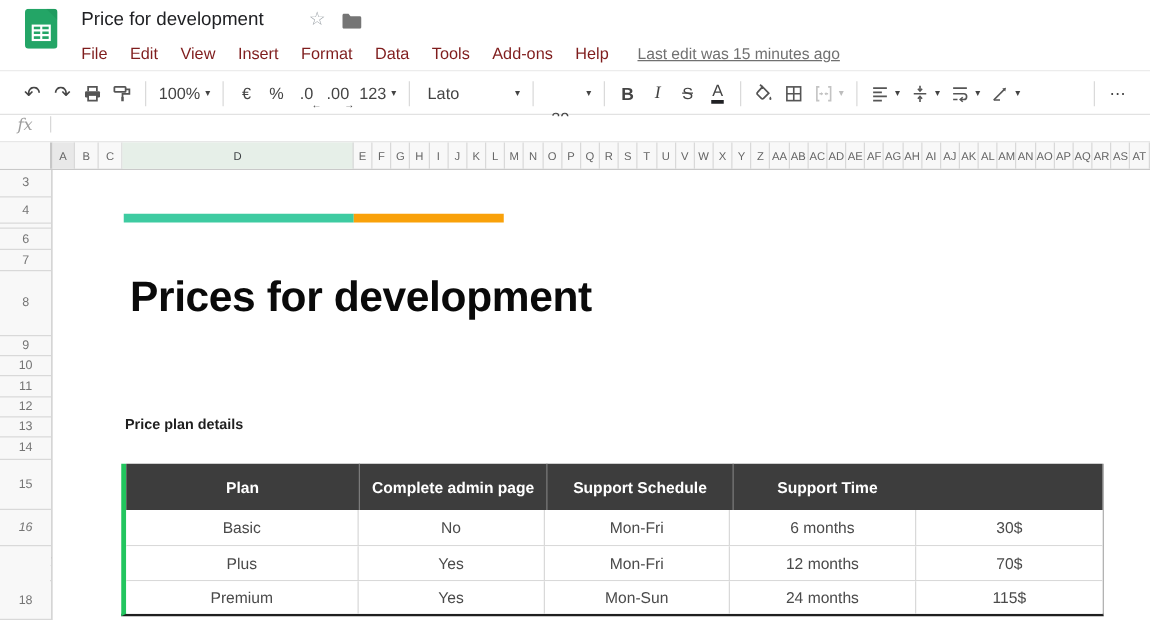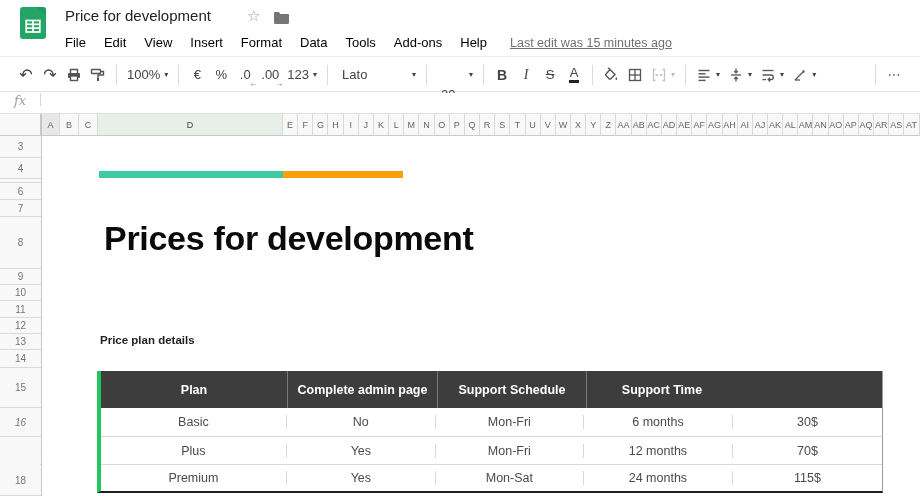--- a/index.html
+++ b/index.html
@@ -8,21 +8,21 @@
   #app { position:relative; width:920px; height:496px; background:#fff; }
 
   
   .titlebar { position:absolute; left:0; top:0; width:920px; height:57px;
               border-bottom:1px solid #ececec; background:#fff; }
   .logo { position:absolute; left:20px; top:7px; width:26px; height:32px; cursor:pointer; }
   .doc-title { position:absolute; left:65px; top:7px; font-size:15px; color:#202124; }
   .star { position:absolute; left:247px; top:8px; font-size:15px; color:#9aa0a6; line-height:1; }
   .folder { position:absolute; left:273px; top:10px; }
   .menu-row { position:absolute; left:56px; top:31px; height:23px; display:flex; align-items:center; }
-  .menu-item { font-size:13px; color:#000000; padding:3px 9px; border-radius:2px; cursor:pointer; }
+  .menu-item { font-size:13px; color:#7f1d1d; padding:3px 9px; border-radius:2px; cursor:pointer; }
   .last-edit { margin-left:14px; font-size:12.5px; color:#717171; text-decoration:underline; cursor:pointer; }
 
   
   .toolbar { position:absolute; left:0; top:58px; width:920px; height:34px;
              border-bottom:1px solid #e2e2e2; display:flex; align-items:center;
              padding:0 14px; color:#444; }
   .tbtn { height:24px; min-width:24px; display:flex; align-items:center; justify-content:center;
           border-radius:2px; font-size:13px; position:relative; padding:0 4px; cursor:pointer;
           color:#444; white-space:nowrap; }
   .tbtn svg { display:block; }
@@ -71,21 +71,21 @@
                  color:#0a0a0a; letter-spacing:-0.3px; }
   .sheet-subtitle { position:absolute; left:100px; top:198px; font-size:11.5px; font-weight:700; color:#1f1f1f; }
 
   .sheet-table { position:absolute; left:97px; top:235px; width:786px;
                  border-left:4px solid #22c55e; border-bottom:2px solid #1f1f1f;
                  border-right:1px solid #9a9a9a; }
   .t-head { display:flex; background:#3d3d3d; }
   .t-th { display:flex; align-items:center; justify-content:center; color:#fff;
           font-weight:700; font-size:12.5px; border-right:1px solid #7a7a7a; cursor:pointer; }
   .t-th:last-child { border-right:none; }
-  .t-row { display:flex; border-bottom:1px solid #d9d9d9; background:#fff;align-items:center; }
+  .t-row { display:flex; border-bottom:1px solid #d9d9d9; background:#fff; }
   .t-row:last-child { border-bottom:none; }
   .t-td { display:flex; align-items:center; justify-content:center; color:#4a4a4a;
           font-size:12.5px; border-right:1px solid #d9d9d9; cursor:pointer; }
   .t-td:last-child { border-right:none; }
 </style>
 </head>
 <body>
 
 <div id="app">
 
@@ -369,21 +369,21 @@
         <div class="t-row" style="height: 28px;">
           <div class="t-td" style="width: 187px;">Plus</div>
           <div class="t-td" style="width: 150px;">Yes</div>
           <div class="t-td" style="width: 149px;">Mon-Fri</div>
           <div class="t-td" style="width: 150px;">12 months</div>
           <div class="t-td" style="width: 150px;">70$</div>
         </div>
         <div class="t-row" style="height: 26px;">
           <div class="t-td" style="width: 187px;">Premium</div>
           <div class="t-td" style="width: 150px;">Yes</div>
-          <div class="t-td" style="width: 149px;">Mon-Sat</div>
+          <div class="t-td" style="width: 149px;">Mon-Sun</div>
           <div class="t-td" style="width: 150px;">24 months</div>
           <div class="t-td" style="width: 150px;">115$</div>
         </div>
       </div>
   <div class="accent-bar" style="left: 99px; top: 35px; width: 184px; height: 7px; background: rgb(62, 203, 161);"></div>
       <div class="accent-bar" style="left: 283px; top: 35px; width: 120px; height: 7px; background: rgb(249, 161, 10);"></div>
     </div>
 
 </div>
 

